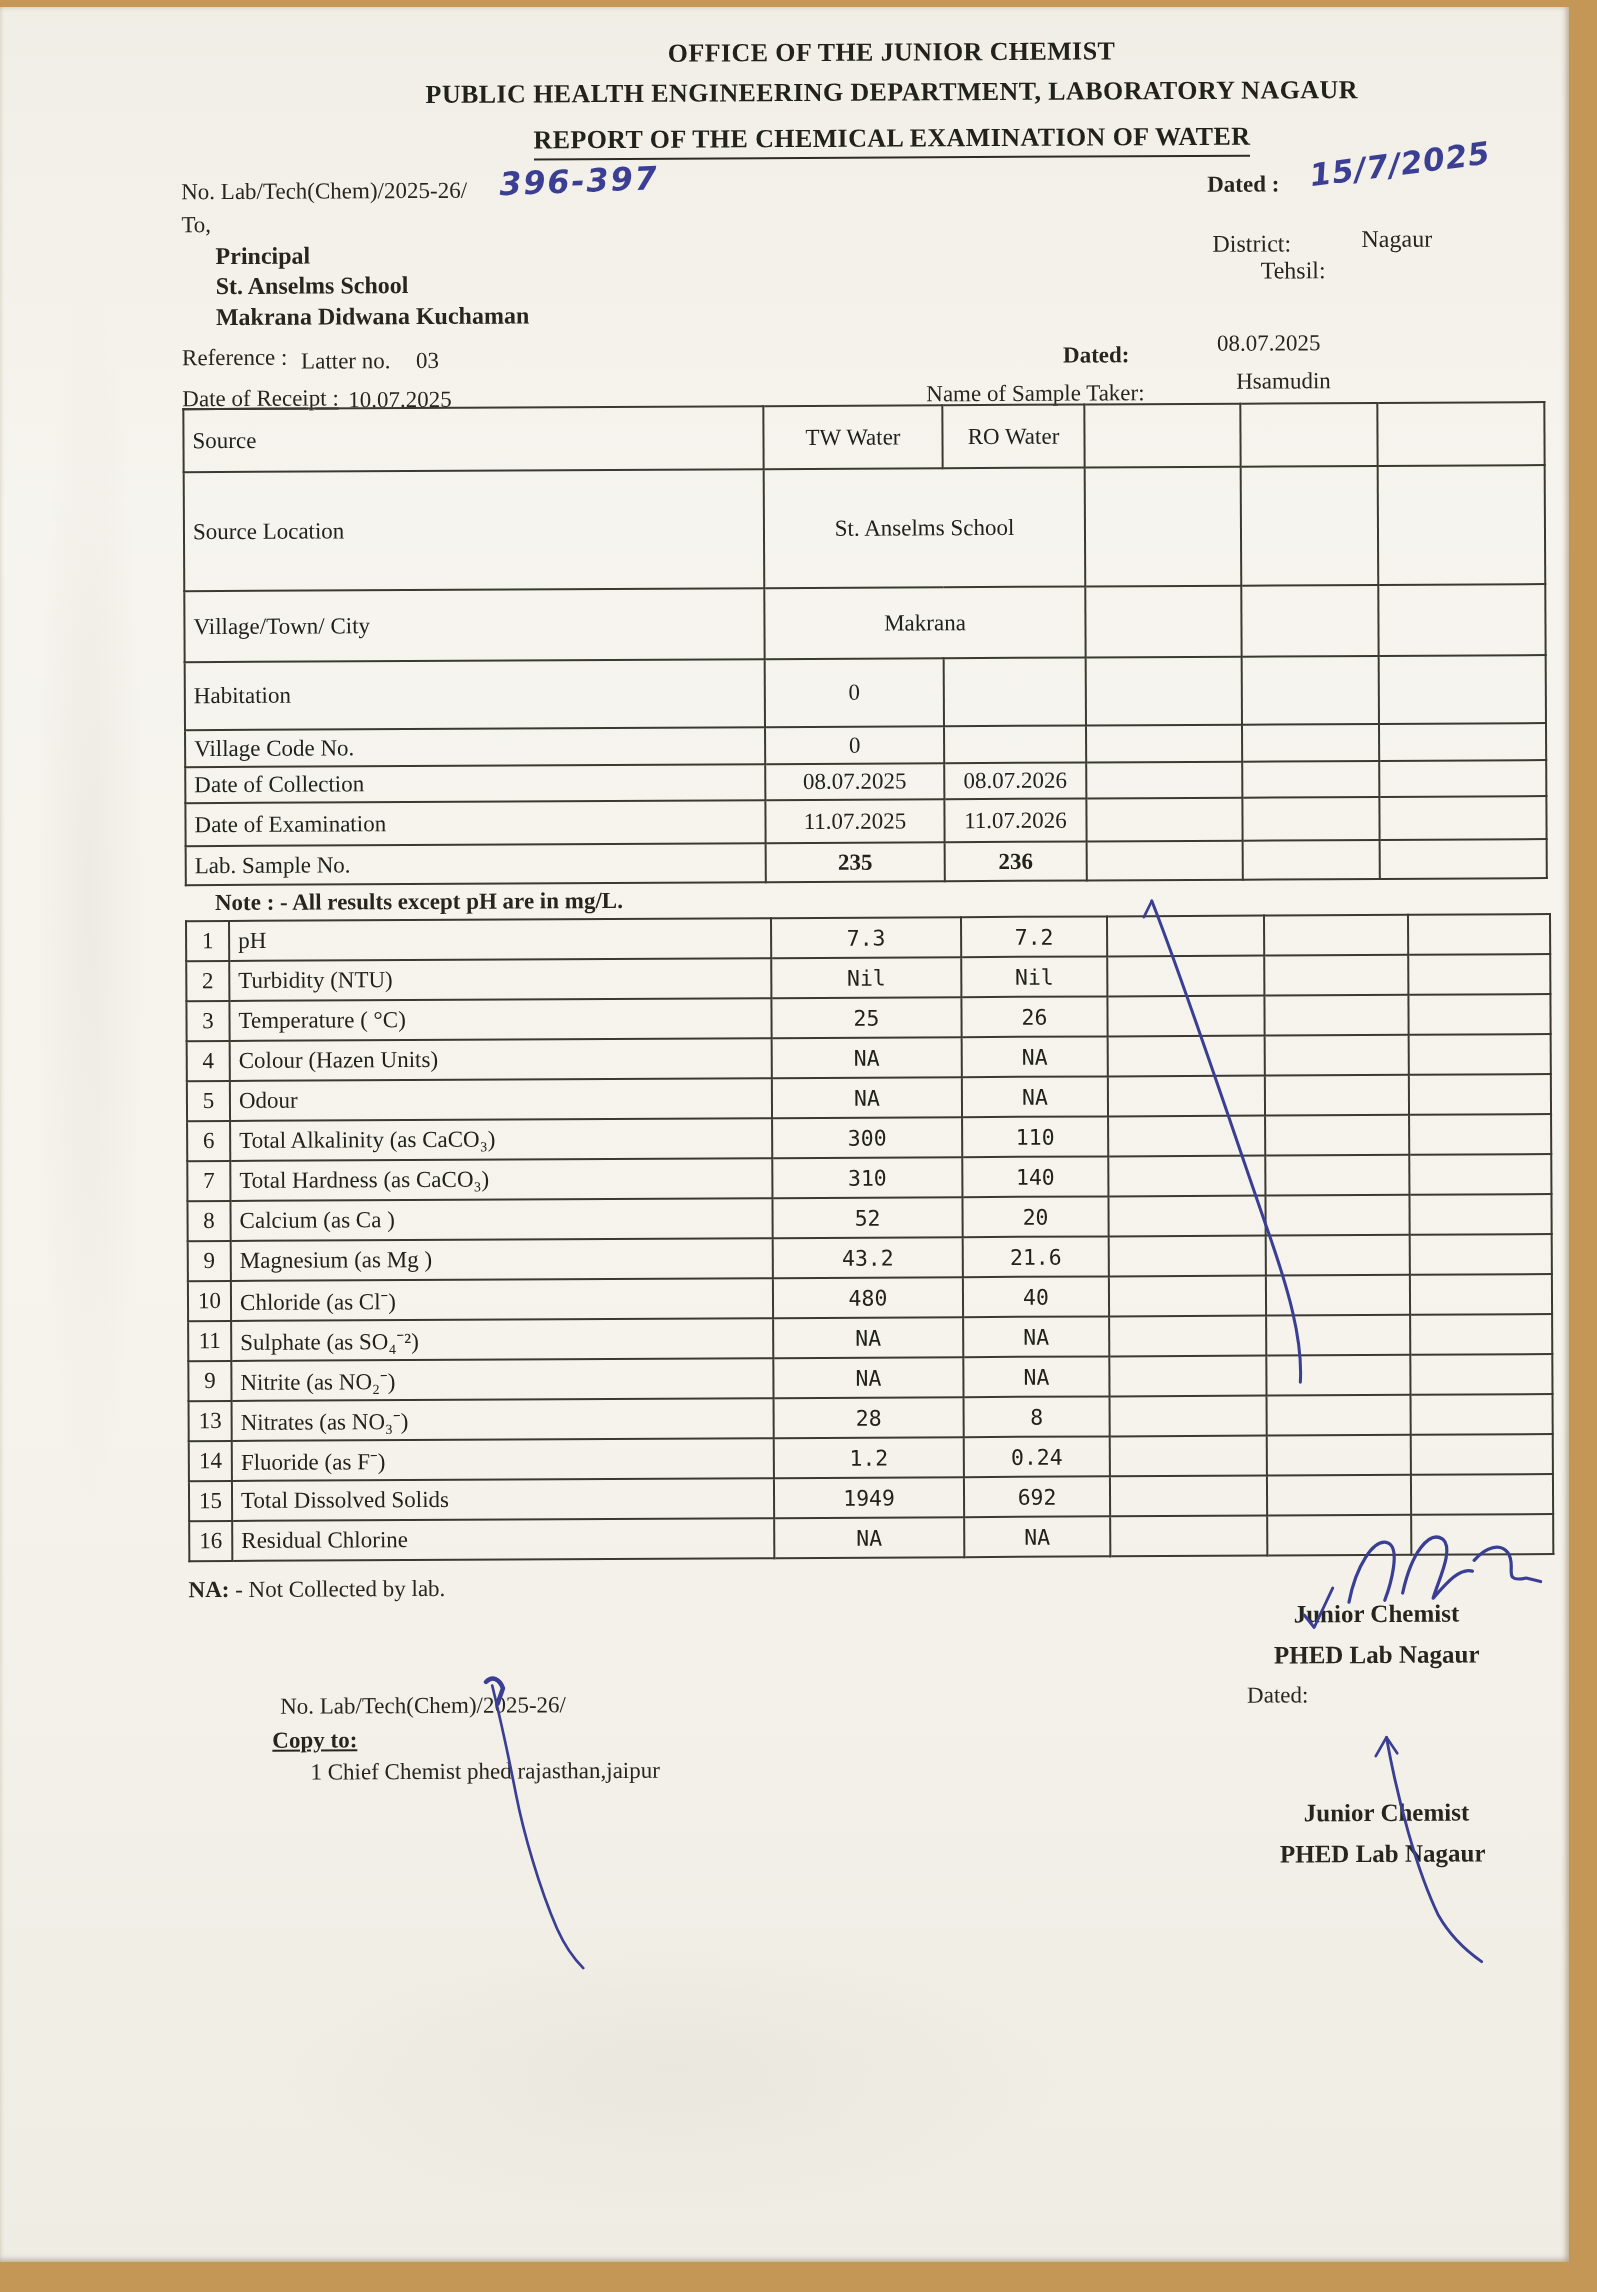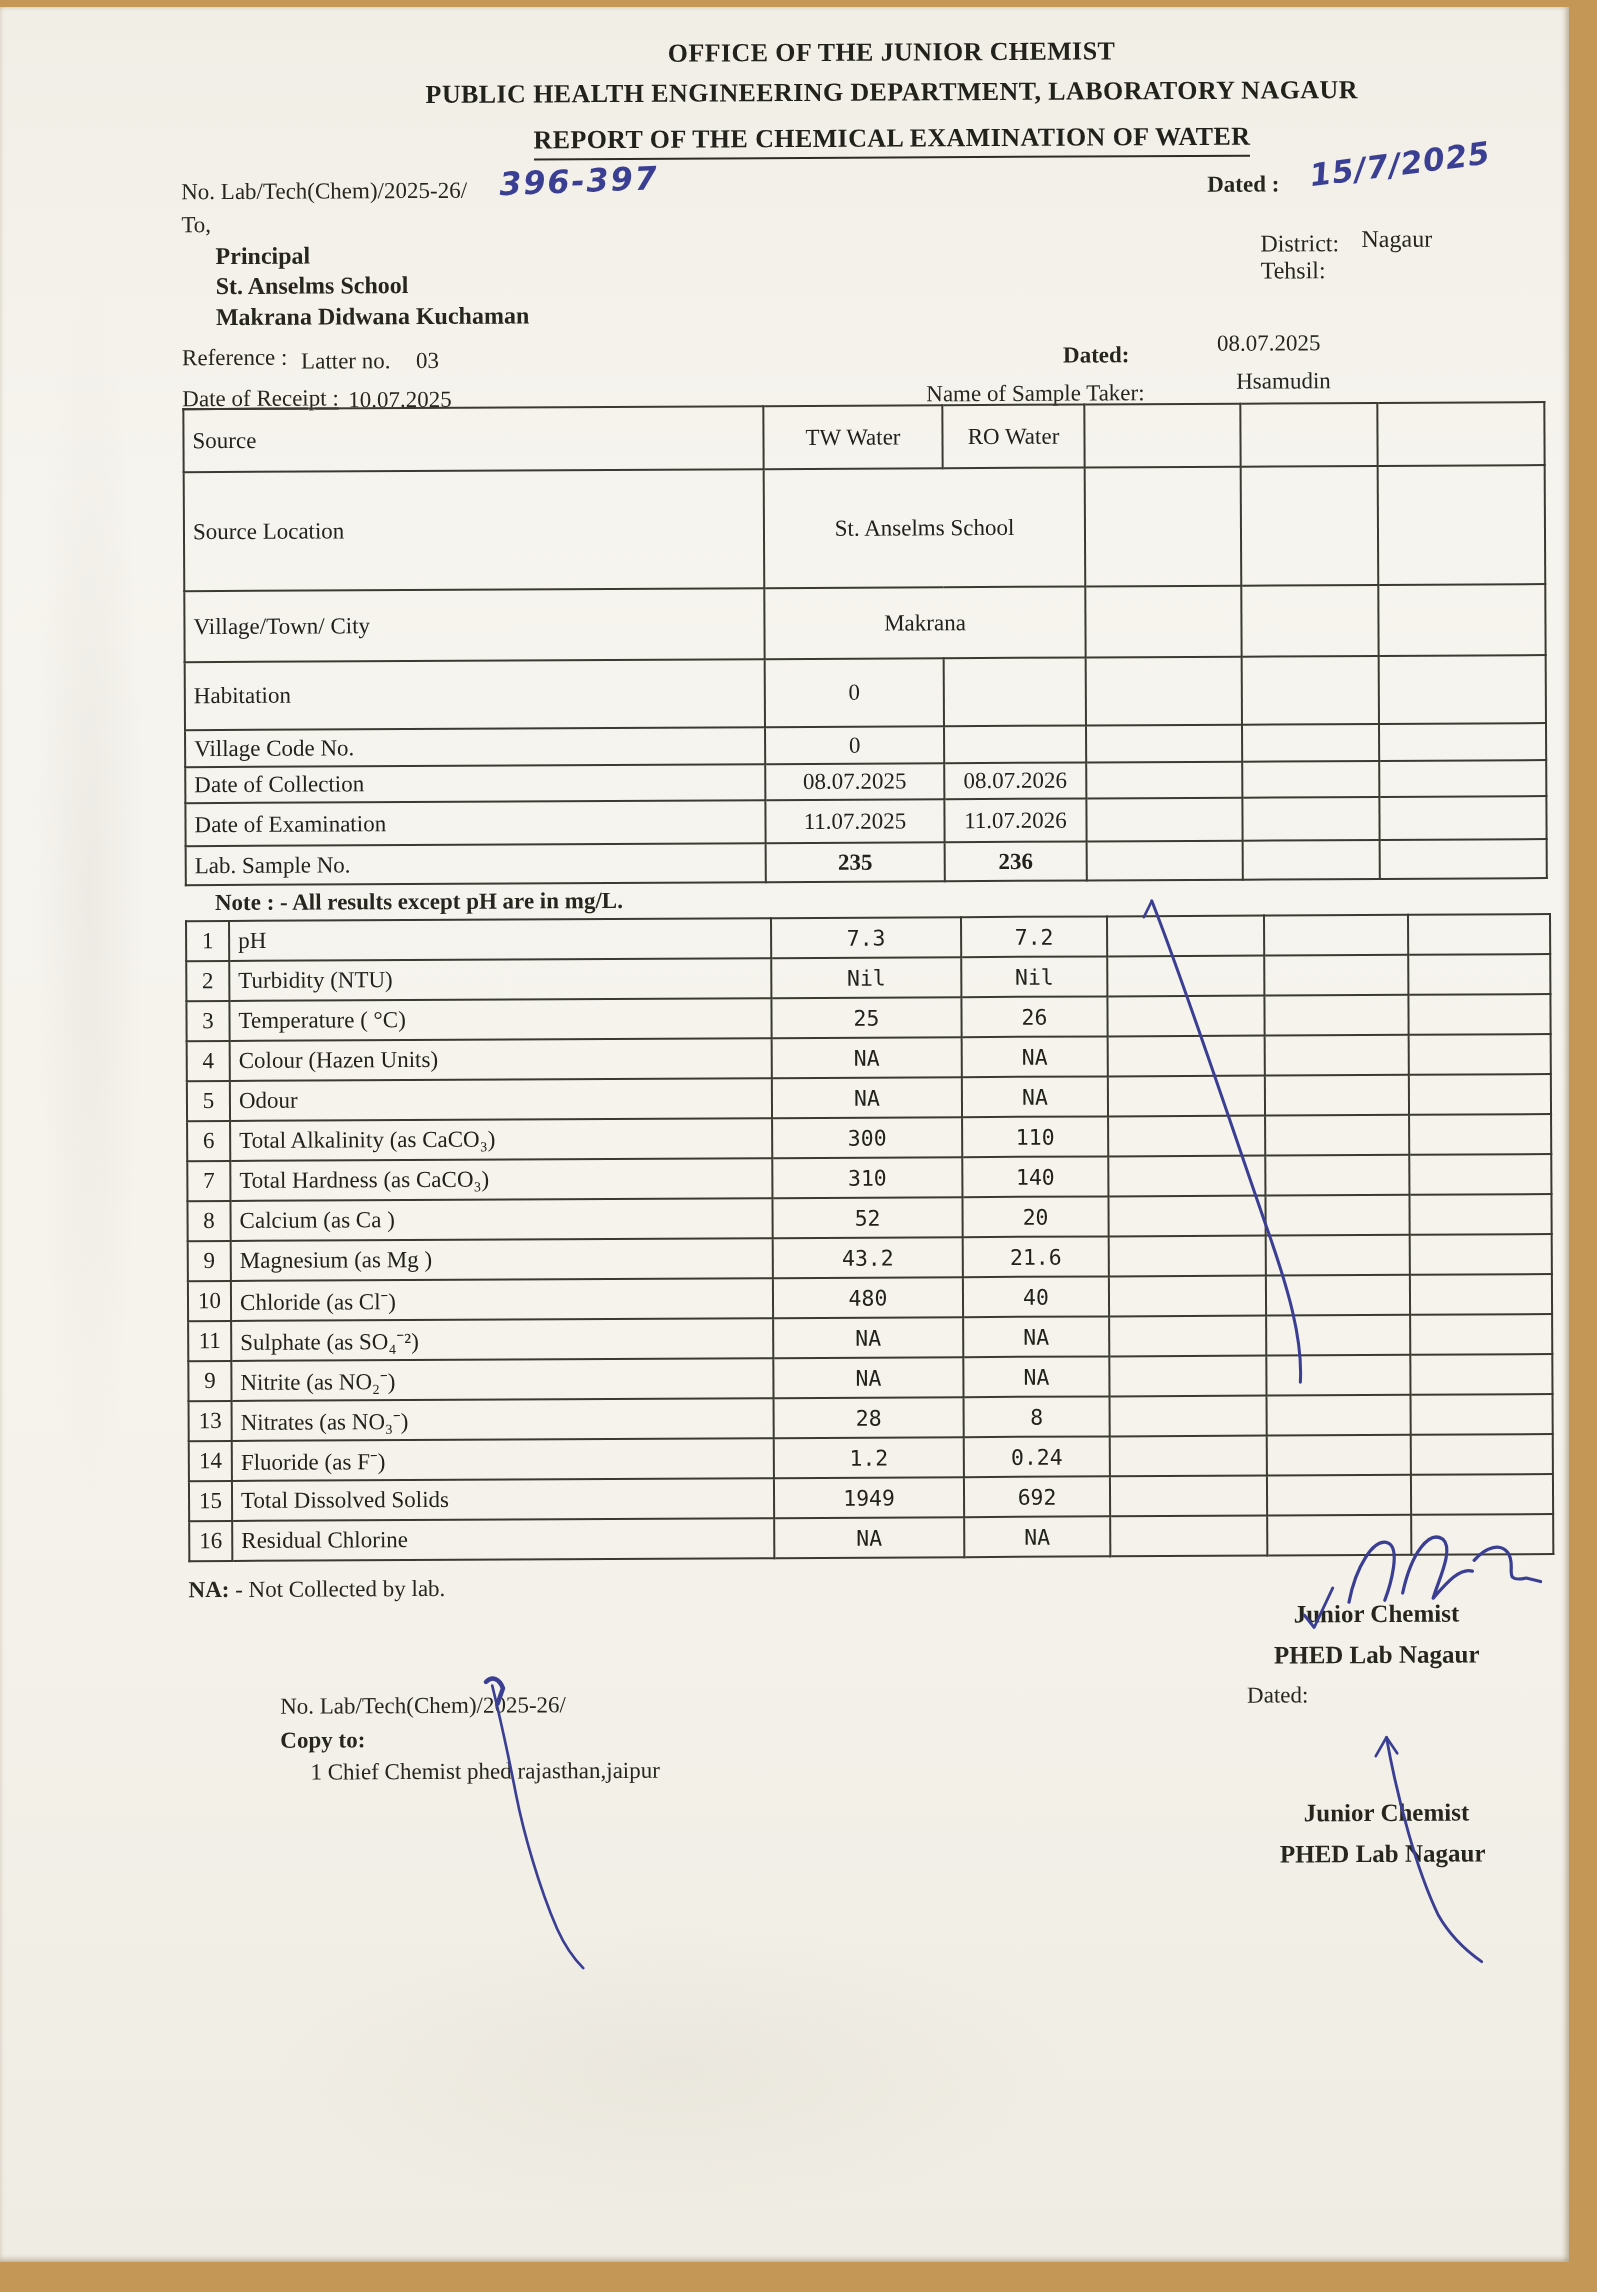--- a/index.html
+++ b/index.html
@@ -56,21 +56,21 @@
   <div class="t body26" style="left:185px;top:176px;">No. Lab/Tech(Chem)/2025-26/</div>
   <div class="t hand" style="left:503px;top:161px;font-size:32px;transform:rotate(-2deg);letter-spacing:1.8px;">396-397</div>
   <div class="t body26 b" style="left:1211px;top:174px;">Dated :</div>
   <div class="t hand" style="left:1313px;top:149px;font-size:31px;transform:rotate(-7deg);letter-spacing:0.9px;">15/7/2025</div>
 
   <div class="t body26" style="left:185px;top:209px;">To,</div>
   <div class="t body27 b" style="left:219px;top:240px;">Principal</div>
   <div class="t body27 b" style="left:219px;top:270px;">St. Anselms School</div>
   <div class="t body27 b" style="left:219px;top:301px;">Makrana Didwana Kuchaman</div>
 
-  <div class="t body27" style="left:1216px;top:233px;margin-left:48px;">District:</div>
+  <div class="t body27" style="left:1216px;top:233px;">District:</div>
   <div class="t body27" style="left:1365px;top:229px;">Nagaur</div>
   <div class="t body27" style="left:1216px;top:260px;margin-left:48px;">Tehsil:</div>
 
   <div class="t body26" style="left:185px;top:342px;">Reference :</div>
   <div class="t body26" style="left:304px;top:346px;">Latter no.</div>
   <div class="t body26" style="left:419px;top:346px;">03</div>
   <div class="t body26 b" style="left:1066px;top:344px;">Dated:</div>
   <div class="t body26" style="left:1220px;top:333px;">08.07.2025</div>
   <div class="t body26" style="left:185px;top:383px;text-decoration:underline;">Date of Receipt :</div>
   <div class="t body26" style="left:351px;top:385px;">10.07.2025</div>
@@ -315,21 +315,21 @@
   <div class="t" style="left:185px;top:1574px;font-size:23px;">
     <span class="b">NA:</span>
     <span>- Not Collected by lab.</span>
   </div>
 
   <div class="t b" style="left:1290px;top:1603px;font-size:25px;">Junior Chemist</div>
   <div class="t b" style="left:1270px;top:1644px;font-size:25px;">PHED Lab Nagaur</div>
   <div class="t" style="left:1243px;top:1685px;font-size:23px;">Dated:</div>
 
   <div class="t body26" style="left:276px;top:1691px;">No. Lab/Tech(Chem)/2025-26/</div>
-  <div class="t body26 b" style="left:276px;top:1725px;">Copy to:</div>
+  <div class="t body26 b" style="left:268px;top:1725px;text-decoration:underline;">Copy to:</div>
   <div class="t body26" style="left:306px;top:1757px;">1 Chief Chemist phed rajasthan,jaipur</div>
 
   <div class="t b" style="left:1299px;top:1802px;font-size:25px;">Junior Chemist</div>
   <div class="t b" style="left:1275px;top:1843px;font-size:25px;">PHED Lab Nagaur</div>
 
   <svg class="ink" width="1598" height="2293" viewBox="0 0 1784 2560">
     <g stroke="#3b3f93" fill="none" stroke-linecap="round" stroke-linejoin="round">
 
       <path d="M1286,1008 C1320,1095 1372,1255 1414,1378 C1436,1442 1452,1498 1449,1546" stroke-width="3.4"></path>
       <path d="M1277,1026 L1286,1008" stroke-width="3"></path>

